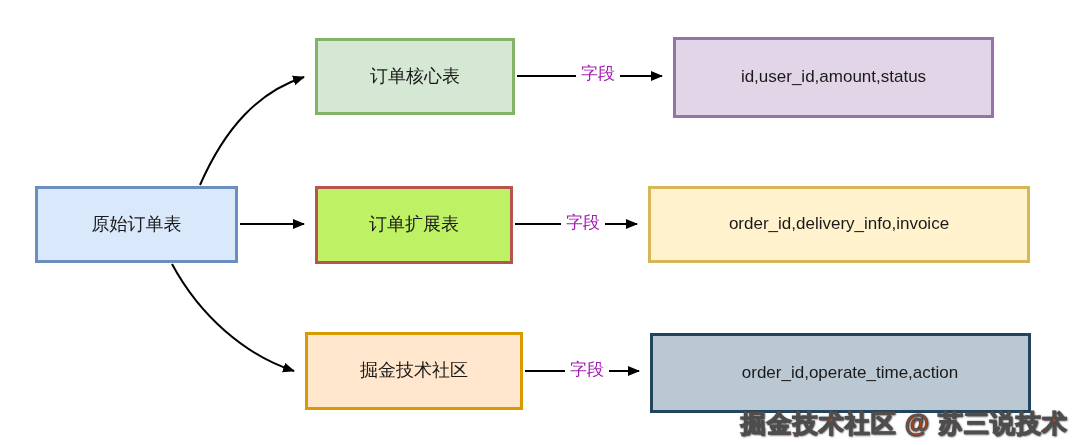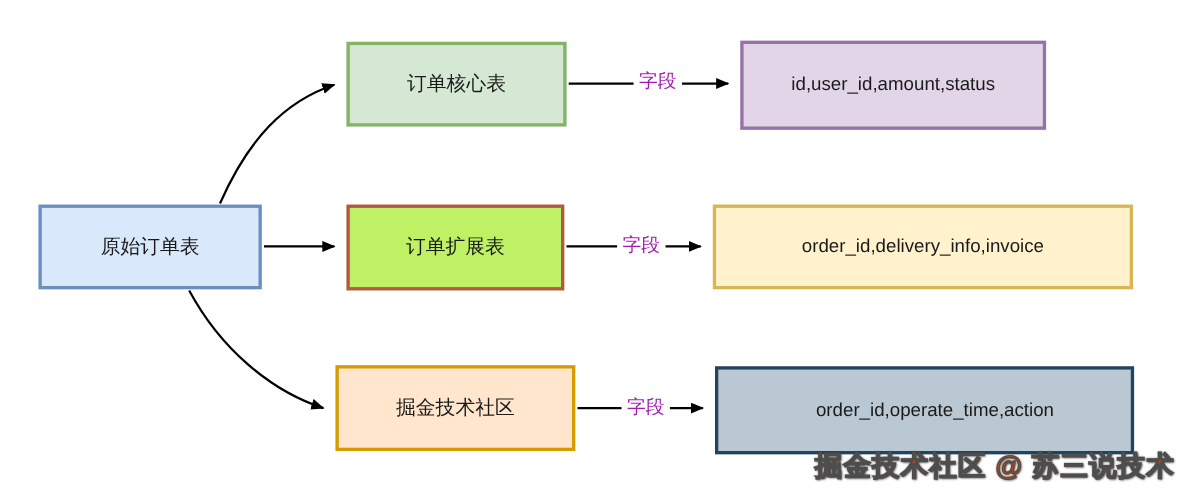--- a/index.html
+++ b/index.html
@@ -27,21 +27,21 @@
     align-items: center;
     justify-content: center;
     font-size: 18px;
     color: #1a1a1a;
     text-align: center;
     line-height: 1.2;
   }
 
   .n-source      { left: 35px;  top: 186px; width: 203px; height: 77px; background: #dae8fc; border: 3px solid #6c8ebf; }
   .n-core        { left: 315px; top: 38px;  width: 200px; height: 77px; background: #d5e8d4; border: 3px solid #82b366; }
-  .n-core-fields { left: 673px; top: 37px;  width: 278px; height: 81px; background: #e1d5e7; border: 3px solid #9673a6; font-size: 17px; }
+  .n-core-fields { left: 673px; top: 37px;  width: 321px; height: 81px; background: #e1d5e7; border: 3px solid #9673a6; font-size: 17px; }
   .n-ext         { left: 315px; top: 186px; width: 198px; height: 78px; background: #bef264; border: 3px solid #b85450; }
   .n-ext-fields  { left: 648px; top: 186px; width: 382px; height: 77px; background: #fff2cc; border: 3px solid #d6b656; font-size: 17px; }
   .n-log         { left: 305px; top: 332px; width: 218px; height: 78px; background: #ffe6cc; border: 3px solid #d79b00; }
   .n-log-fields  { left: 650px; top: 333px; width: 381px; height: 80px; background: #bac8d3; border: 3px solid #23445d; font-size: 17px; padding-left: 19px; }
 
   .edge-label {
     position: absolute;
     background: #ffffff;
     color: #a21caf;
     font-size: 17px;

